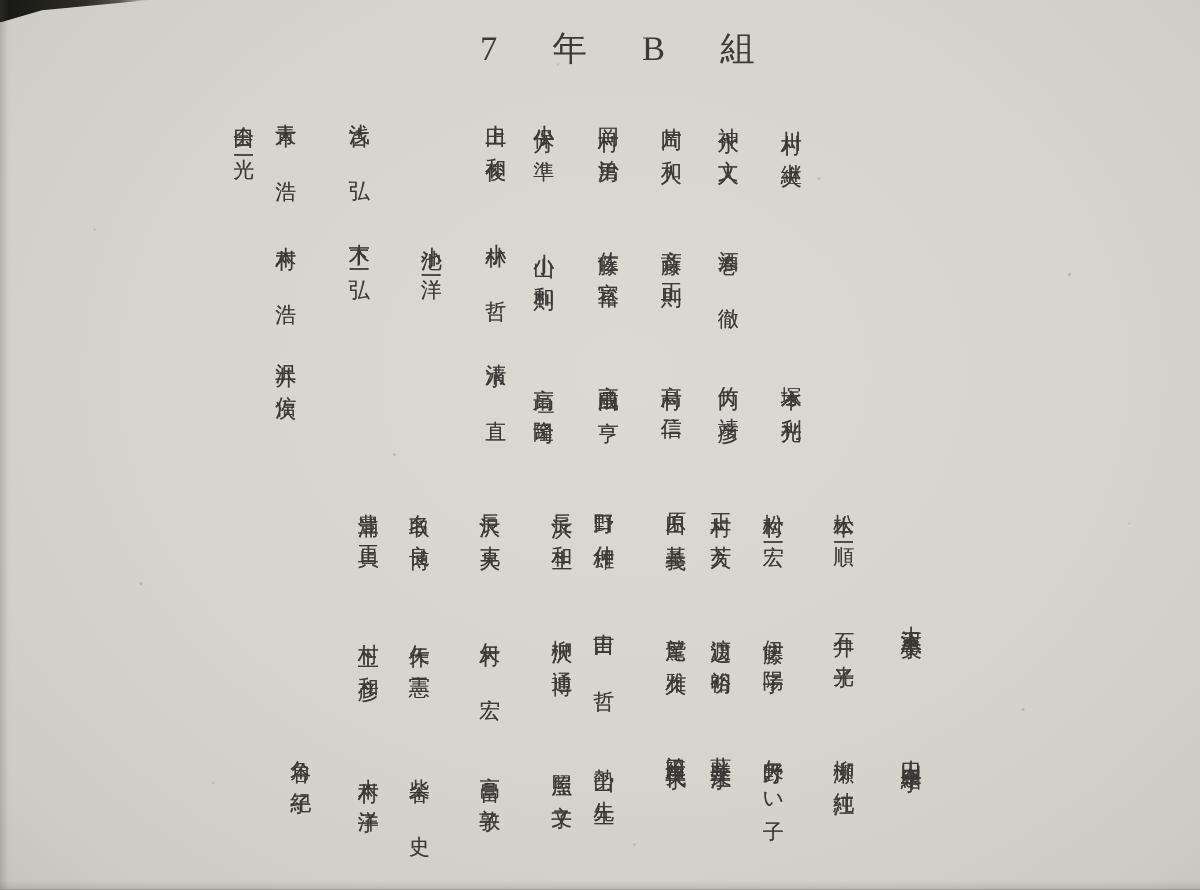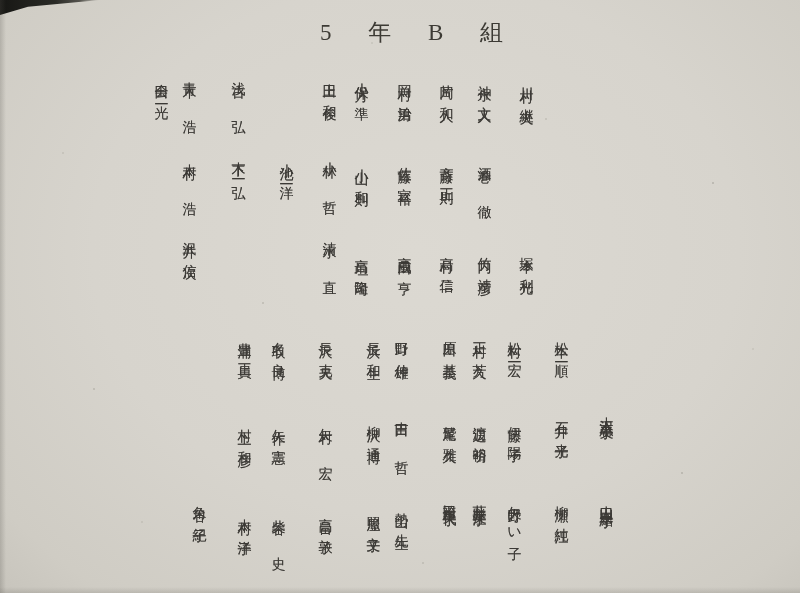--- a/index.html
+++ b/index.html
@@ -65,21 +65,21 @@
   }
 </style>
 </head>
 <body>
 
 <div class="page">
   <div class="corner-artifact"></div>
   <div class="edge-shade-left"></div>
   <div class="edge-shade-bottom"></div>
   <div class="speckles"></div>
-  <div class="title">5 年 B 組</div>
+  <div class="title">7 年 B 組</div>
   <div>
       <div class="person" style="left: 517px; top: 76px;">川村　継夫</div>
       <div class="person" style="left: 517px; top: 246px;">塚本　利光</div>
       <div class="person" style="left: 475px; top: 74px;">神永　文人</div>
       <div class="person" style="left: 475px; top: 156px;">酒巻　　徹</div>
       <div class="person" style="left: 475px; top: 246px;">竹内　靖彦</div>
       <div class="person" style="left: 437px; top: 74px;">片岡　和人</div>
       <div class="person" style="left: 437px; top: 156px;">斉藤　正則</div>
       <div class="person" style="left: 437px; top: 246px;">高村　信二</div>
       <div class="person" style="left: 395px; top: 74px;">岡村　治男</div>

